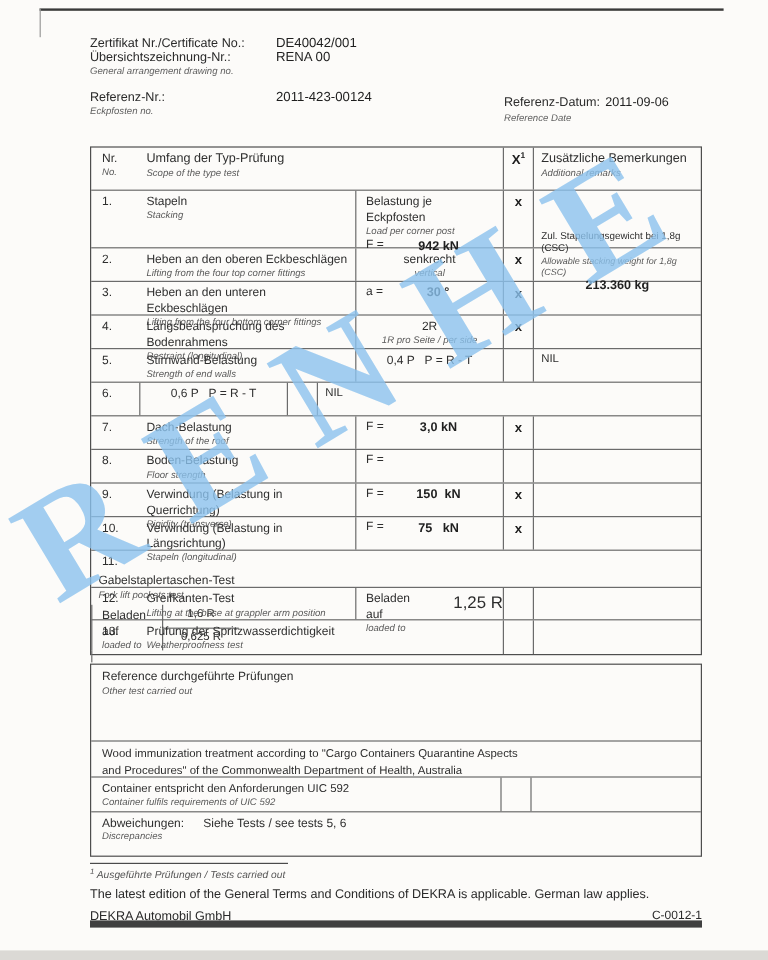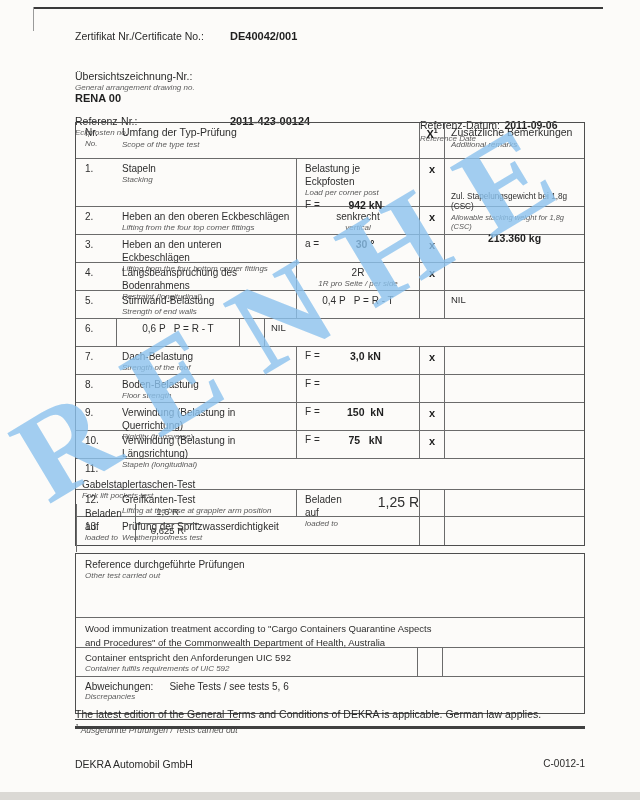--- a/index.html
+++ b/index.html
@@ -14,22 +14,22 @@
   .edge-left-stub { position:absolute; left:33px; top:7px; width:1px; height:24px; background:#9a9a9a; }
   .edge-bottom { position:absolute; left:0; top:792px; width:640px; height:8px; background:#dbd9d5; }
 
   .de { font-size:10px; color:#2e2e2e; line-height:1.3; }
   .en { font-size:8px; font-style:italic; color:#5a5a5a; line-height:1.2; }
 
   
   .hdr { position:absolute; left:75px; top:30px; width:512px; }
   .hrow { display:flex; align-items:flex-start; }
   .hlabel { width:155px; font-size:10.5px; color:#2a2a2a; }
-  .hval { font-weight:700; font-size:11px; color:#1f1f1f; }
-  .hrow-b { margin-top:28px;flex-direction:column; }
+  .hval { font-weight:400; font-size:11px; color:#1f1f1f; }
+  .hrow-b { margin-top:0; }
   .hrow-c { margin-top:11px; }
   .refdate { position:absolute; left:345px; top:0; }
   .hsub { font-size:8px; font-style:italic; color:#606060; margin-top:1px; }
 
   
   .table { position:absolute; left:75px; top:122px; width:510px; border:1.5px solid #4e4e4e; background:transparent; }
   .trow { display:flex; border-bottom:1px solid #6b6b6b; }
   .trow:last-child { border-bottom:none; }
   .cn { width:40px; padding:3px 0 0 9px; }
   .cd { width:180px; padding:3px 6px; }
@@ -68,22 +68,22 @@
   .btext { flex:1; padding:4px 9px; }
   .btext9 { font-size:9.5px; color:#2e2e2e; line-height:1.45; }
   .bx { width:25px; border-left:1px solid #6b6b6b; }
   .brem { width:142px; border-left:1px solid #6b6b6b; }
   .abw-line { display:flex; gap:16px; font-size:10px; }
 
   
   .fn-rule { position:absolute; left:75px; top:719px; width:165px; height:1px; background:#4a4a4a; }
   .fn { position:absolute; left:75px; top:723px; font-size:8.5px; font-style:italic; color:#555; }
   .fn sup { font-size:6.5px; }
-  .terms { position:absolute; left:75px; top:708px; width:510px; font-size:10.5px; color:#2a2a2a;
-           border-bottom:3px solid #404040; padding-bottom:6px; }
+  .terms { position:absolute; left:75px; top:739px; width:510px; font-size:10.5px; color:#2a2a2a;
+           border-bottom:6px solid #404040; padding-bottom:16px; }
   .footer { position:absolute; left:75px; top:758px; width:510px; display:flex;
             justify-content:space-between; align-items:flex-start; }
   .company { font-size:10.5px; color:#2a2a2a; }
   .formcode { font-size:10px; color:#2a2a2a; }
 
   
   .watermark { position:absolute; left:-6px; top:415px; transform:rotate(-31deg); transform-origin:0 0;
                font-family:"Liberation Serif", serif; font-weight:700; font-size:126px;
                letter-spacing:38px; line-height:1; white-space:nowrap;
                color:rgba(139,194,238,0.8); z-index:6; pointer-events:none; }

